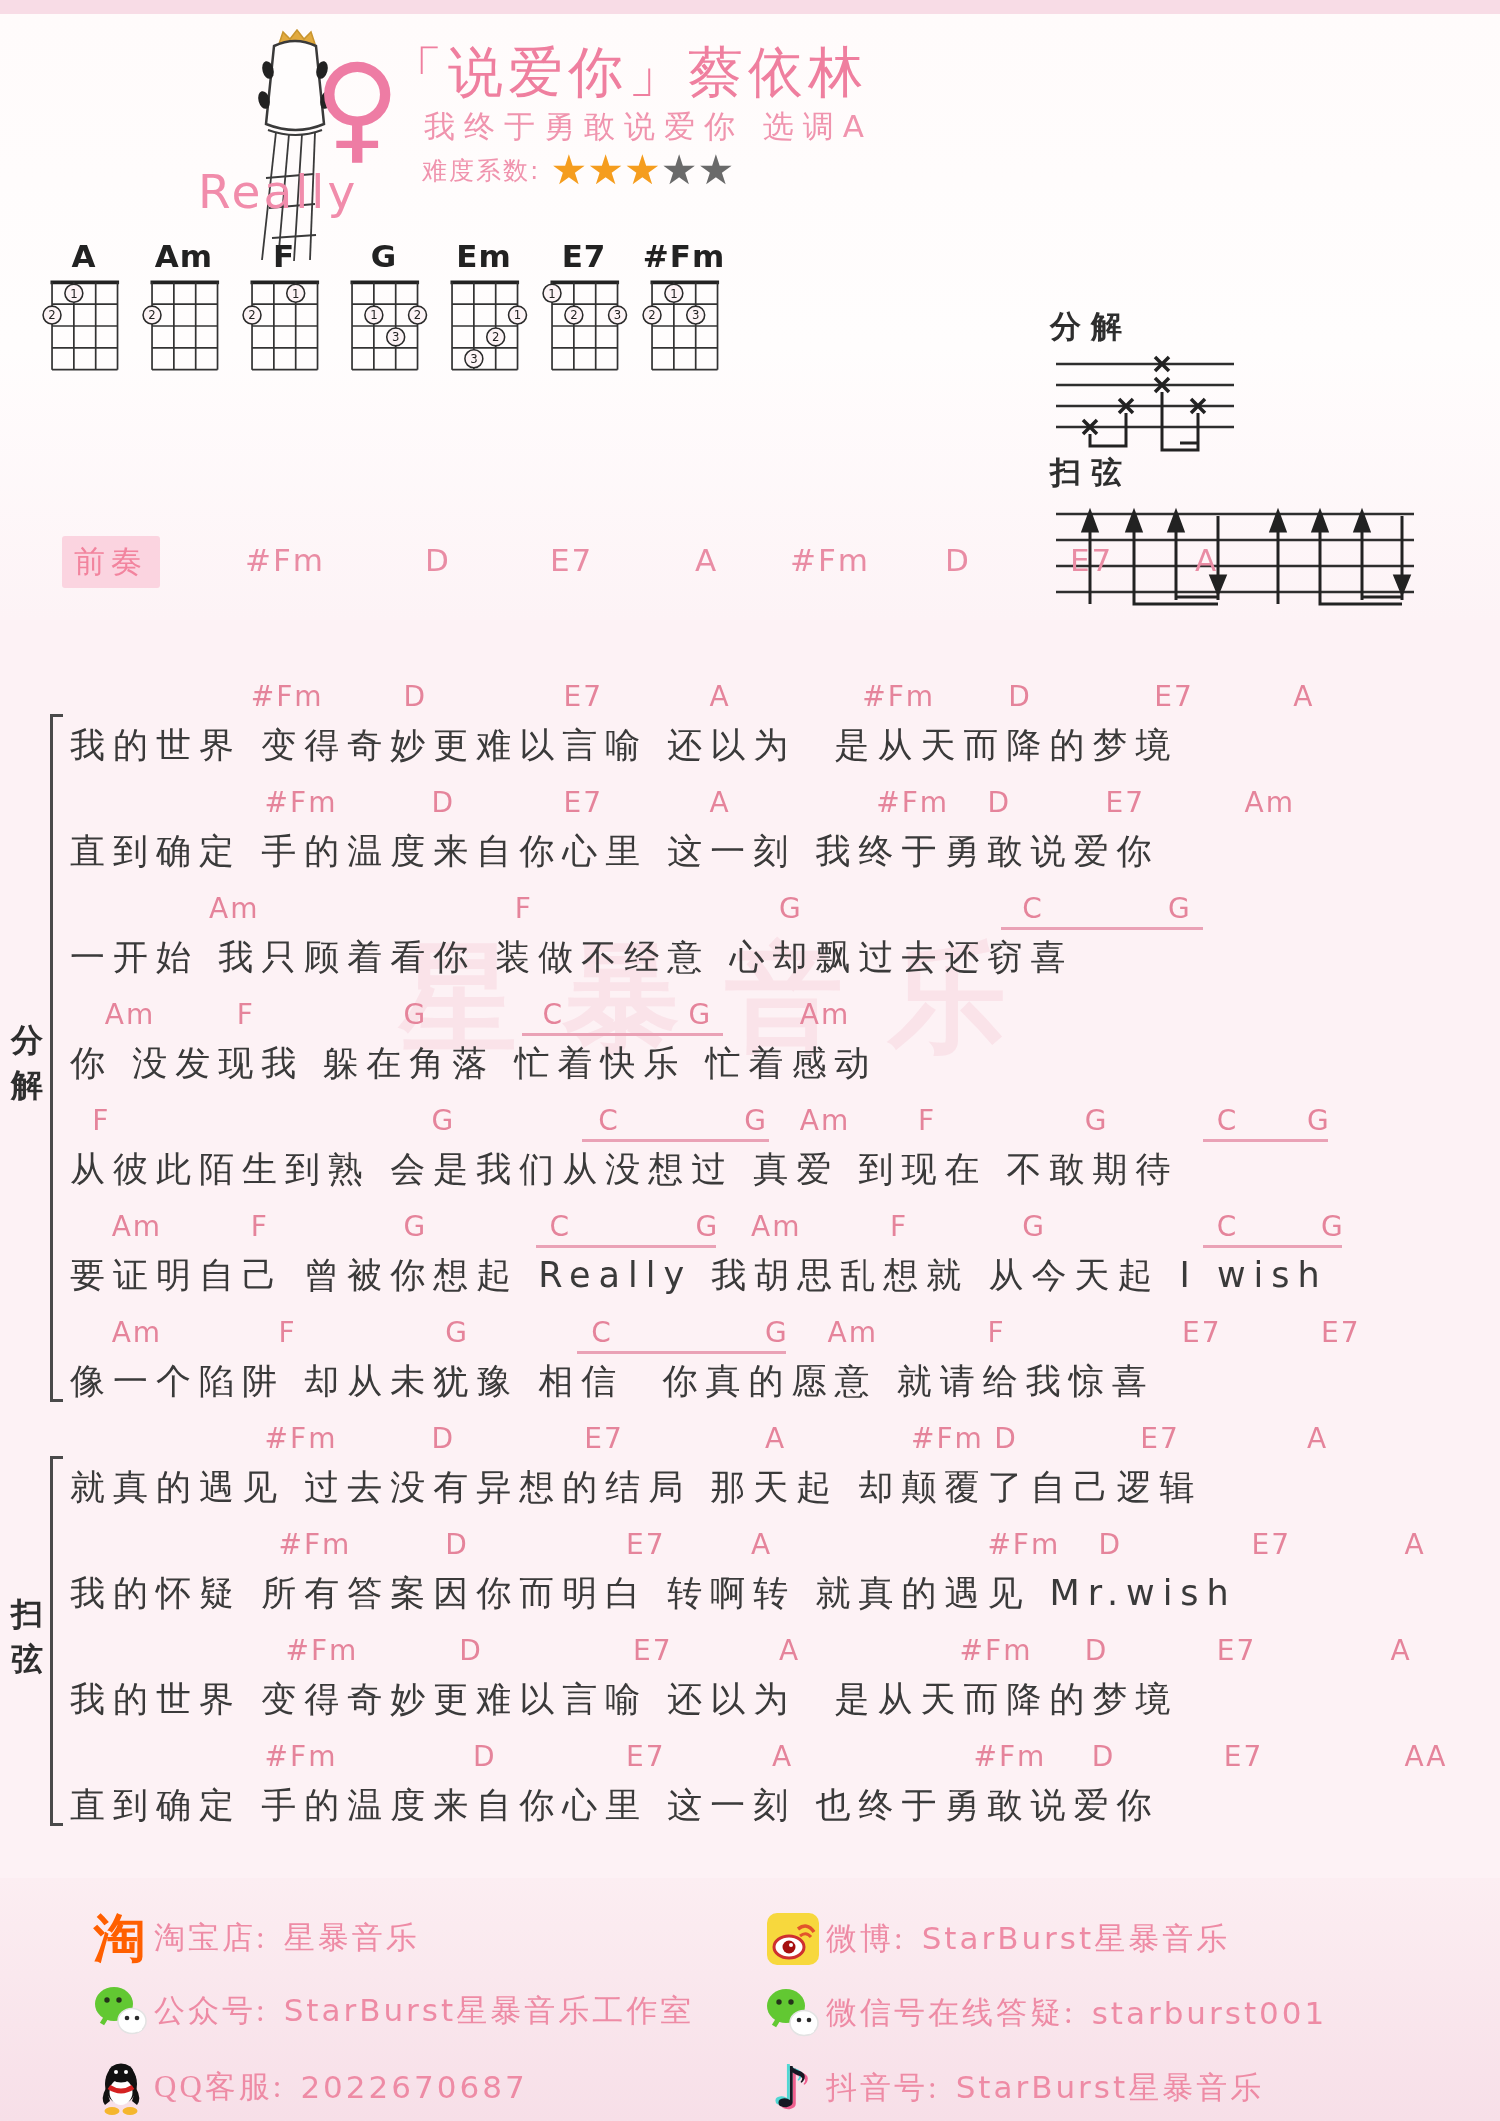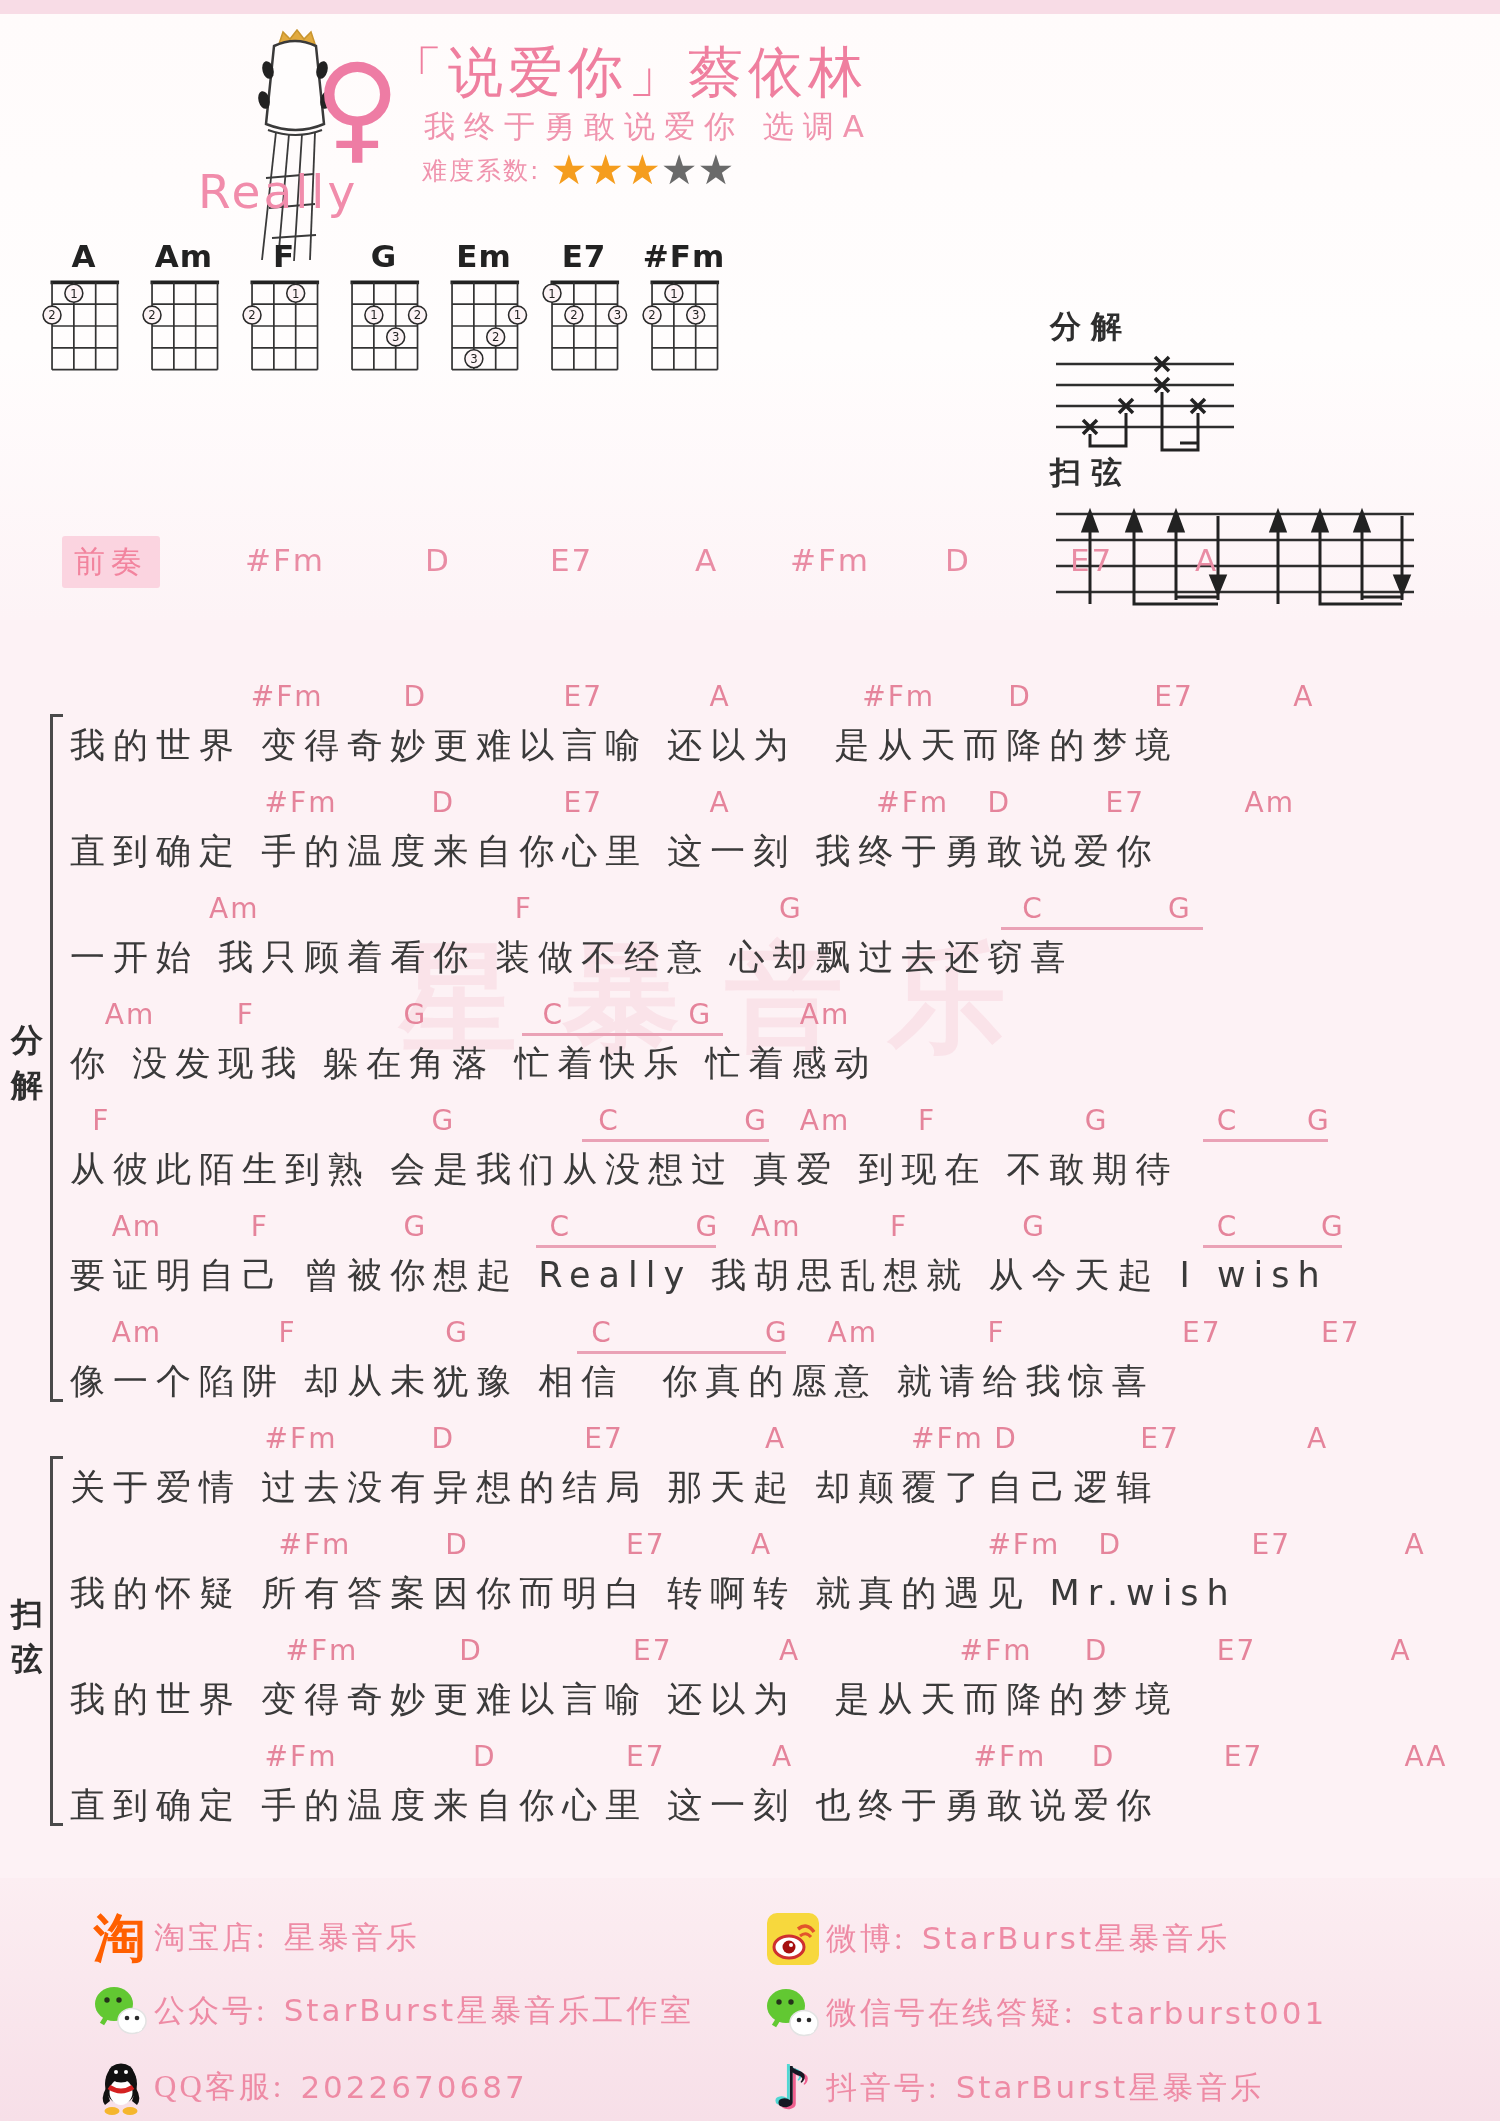--- a/index.html
+++ b/index.html
@@ -368,21 +368,21 @@
       </div>
       <div class="line">
         <span class="lchord" style="left: 14%;">#Fm</span>
         <span class="lchord" style="left: 26%;">D</span>
         <span class="lchord" style="left: 37%;">E7</span>
         <span class="lchord" style="left: 50%;">A</span>
         <span class="lchord" style="left: 60.5%;">#Fm</span>
         <span class="lchord" style="left: 66.5%;">D</span>
         <span class="lchord" style="left: 77%;">E7</span>
         <span class="lchord" style="left: 89%;">A</span>
-        <div class="lyric">关于爱情 过去没有异想的结局 那天起 却颠覆了自己逻辑</div>
+        <div class="lyric">就真的遇见 过去没有异想的结局 那天起 却颠覆了自己逻辑</div>
       </div>
       <div class="line">
         <span class="lchord" style="left: 15%;">#Fm</span>
         <span class="lchord" style="left: 27%;">D</span>
         <span class="lchord" style="left: 40%;">E7</span>
         <span class="lchord" style="left: 49%;">A</span>
         <span class="lchord" style="left: 66%;">#Fm</span>
         <span class="lchord" style="left: 74%;">D</span>
         <span class="lchord" style="left: 85%;">E7</span>
         <span class="lchord" style="left: 96%;">A</span>

